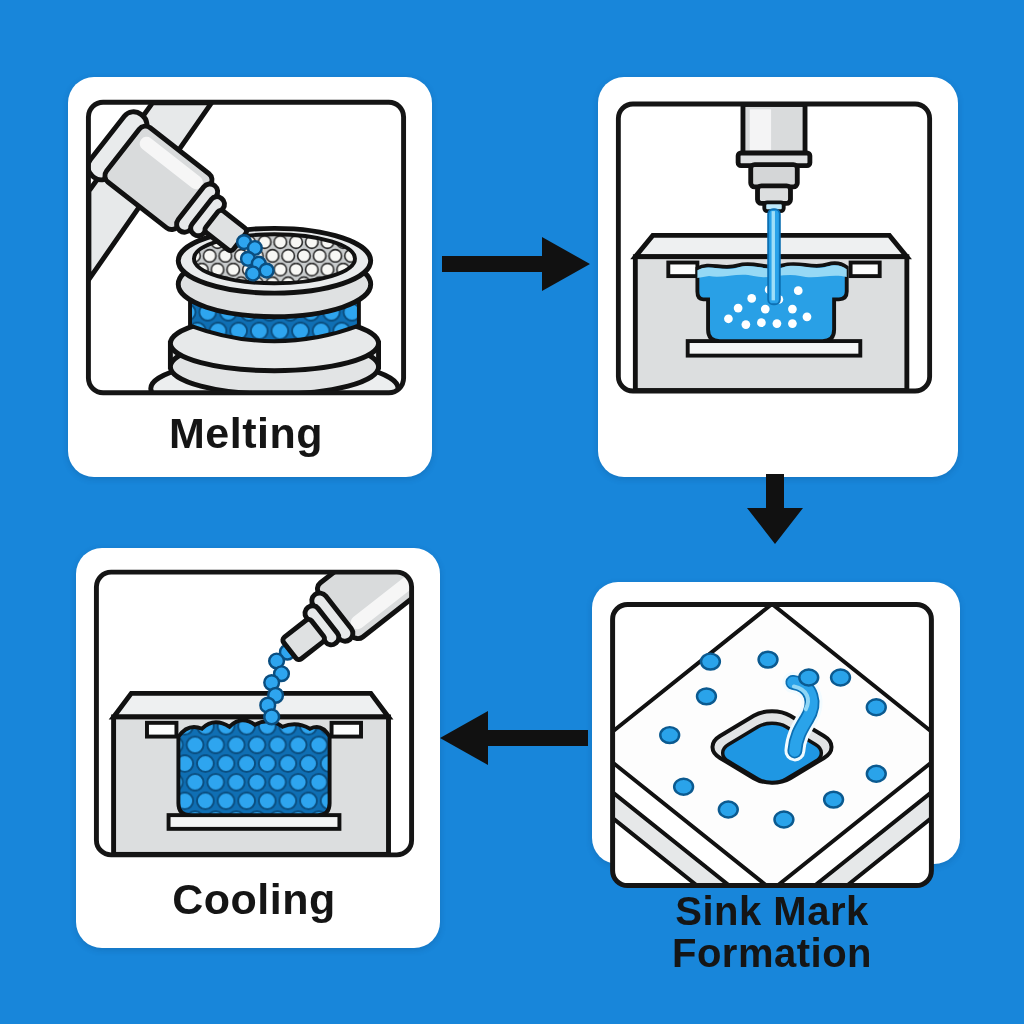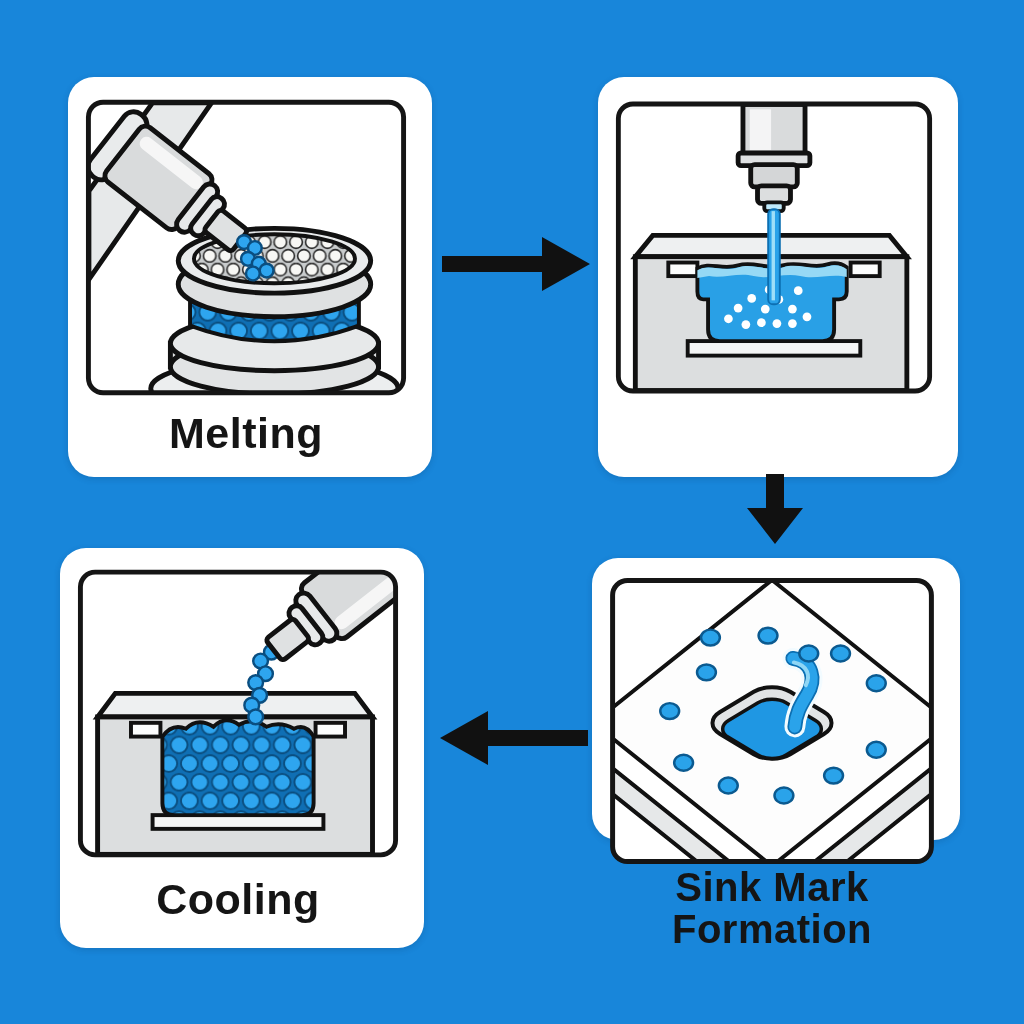--- a/index.html
+++ b/index.html
@@ -140,21 +140,21 @@
 
       <g>
         <rect x="159" y="113" width="12" height="98" rx="5" fill="#2AA3EA" stroke="#0C6FB2" stroke-width="2"></rect>
         <rect x="162.5" y="115" width="3.5" height="92" fill="#9FDFF8"></rect>
       </g>
     </g>
     <rect x="4.5" y="4.5" width="321" height="296" rx="15" fill="none" stroke="#151515" stroke-width="5"></rect>
   </svg>
 </div>
 
-<div class="card" style="left:592px;top:558px;width:368px;height:282px;">
+<div class="card" style="left:592px;top:582px;width:368px;height:282px;">
   <svg class="illustration" width="328" height="290" viewBox="0 0 330 292">
     <defs>
         <clipPath id="clip-s">
           <rect x="5" y="5" width="320" height="282" rx="14"></rect>
         </clipPath>
       </defs>
     <rect x="4.5" y="4.5" width="321" height="283" rx="15" fill="#FFFFFF"></rect>
     <g clip-path="url(#clip-s)">
 
       <g>
@@ -188,21 +188,21 @@
           <ellipse cx="227" cy="201" rx="9.5" ry="8"></ellipse>
         <ellipse cx="121" cy="211" rx="9.5" ry="8"></ellipse>
           <ellipse cx="177" cy="221" rx="9.5" ry="8"></ellipse>
       </g>
     </g>
     <rect x="4.5" y="4.5" width="321" height="283" rx="15" fill="none" stroke="#151515" stroke-width="5"></rect>
   </svg>
   <div class="step-label" style="font-size:40px;">Sink Mark Formation</div>
 </div>
 
-<div class="card" style="left:60px;top:548px;width:364px;height:400px;">
+<div class="card" style="left:76px;top:548px;width:364px;height:400px;">
   <svg class="illustration" width="324" height="295" viewBox="0 0 330 297">
     <defs>
       <clipPath id="clip-c">
           <rect x="5" y="5" width="320" height="287" rx="14"></rect>
         </clipPath>
       <pattern id="pb-c" patternUnits="userSpaceOnUse" width="21" height="38">
         <rect width="21" height="38" fill="#0F6FB4"></rect>
         <circle cx="10.5" cy="9.5" r="8.6" fill="#2EA5EF" stroke="#0A4E80" stroke-width="2"></circle>
         <circle cx="0" cy="28.5" r="8.6" fill="#2EA5EF" stroke="#0A4E80" stroke-width="2"></circle>
         <circle cx="21" cy="28.5" r="8.6" fill="#2EA5EF" stroke="#0A4E80" stroke-width="2"></circle>

